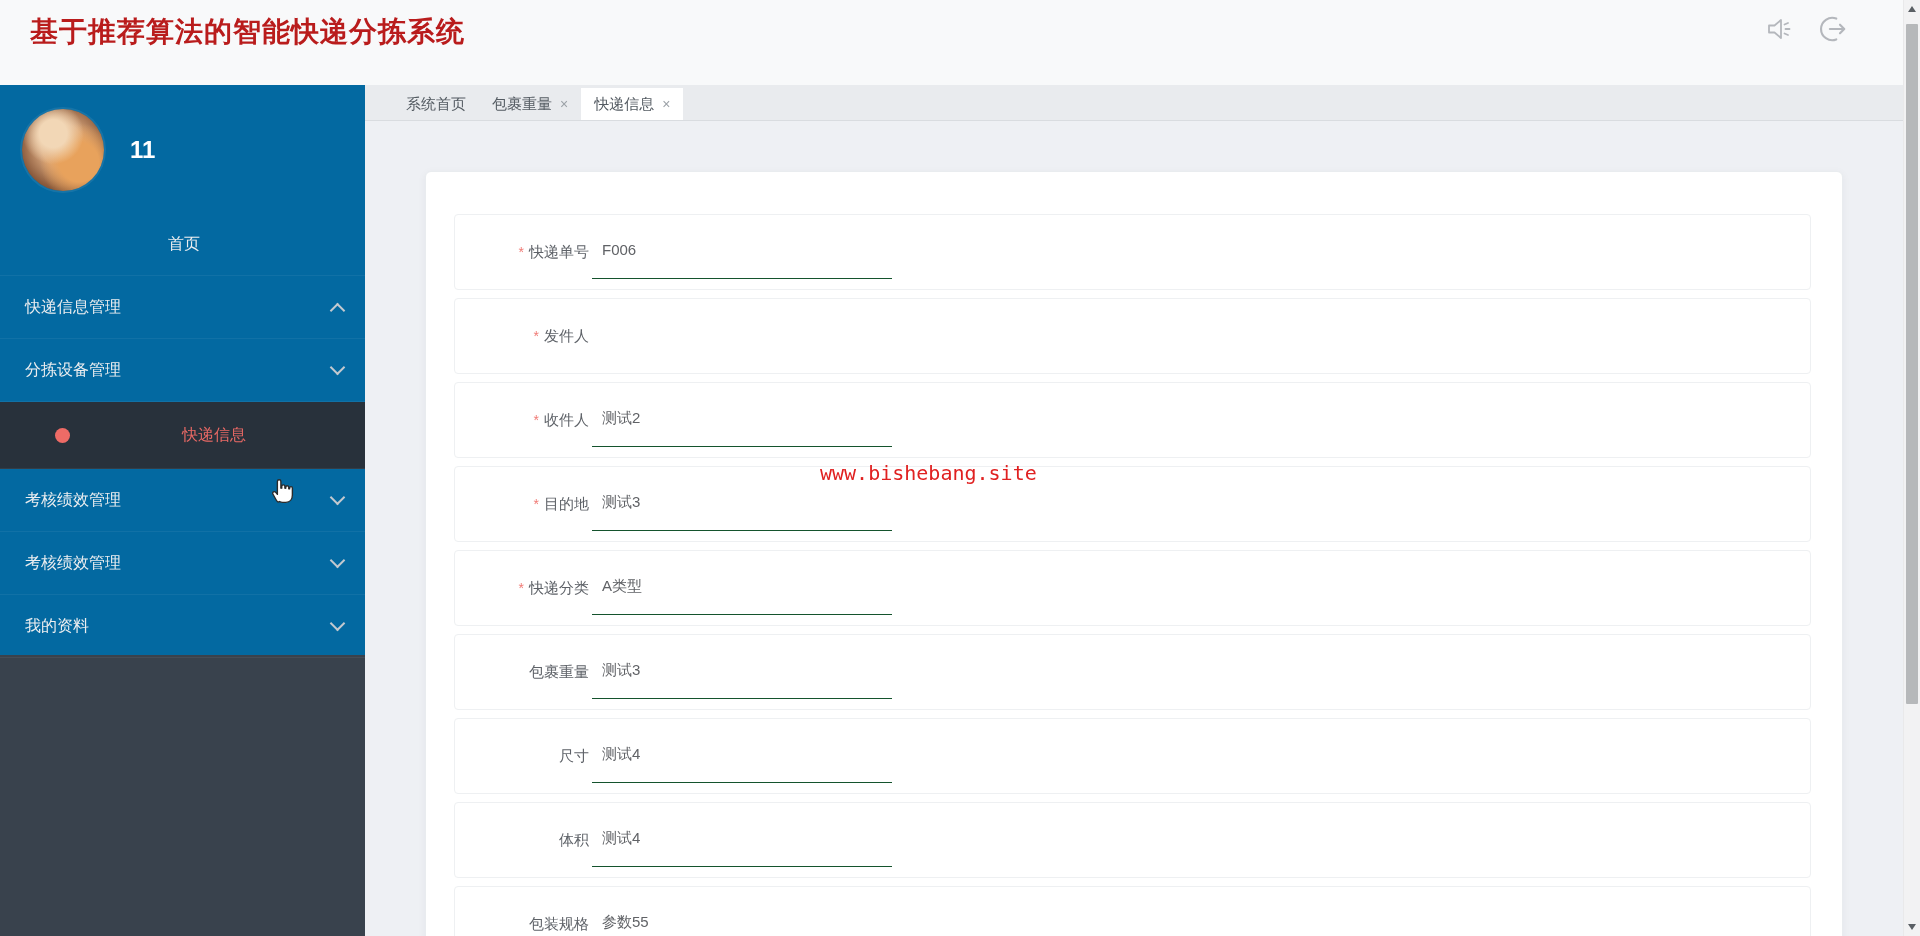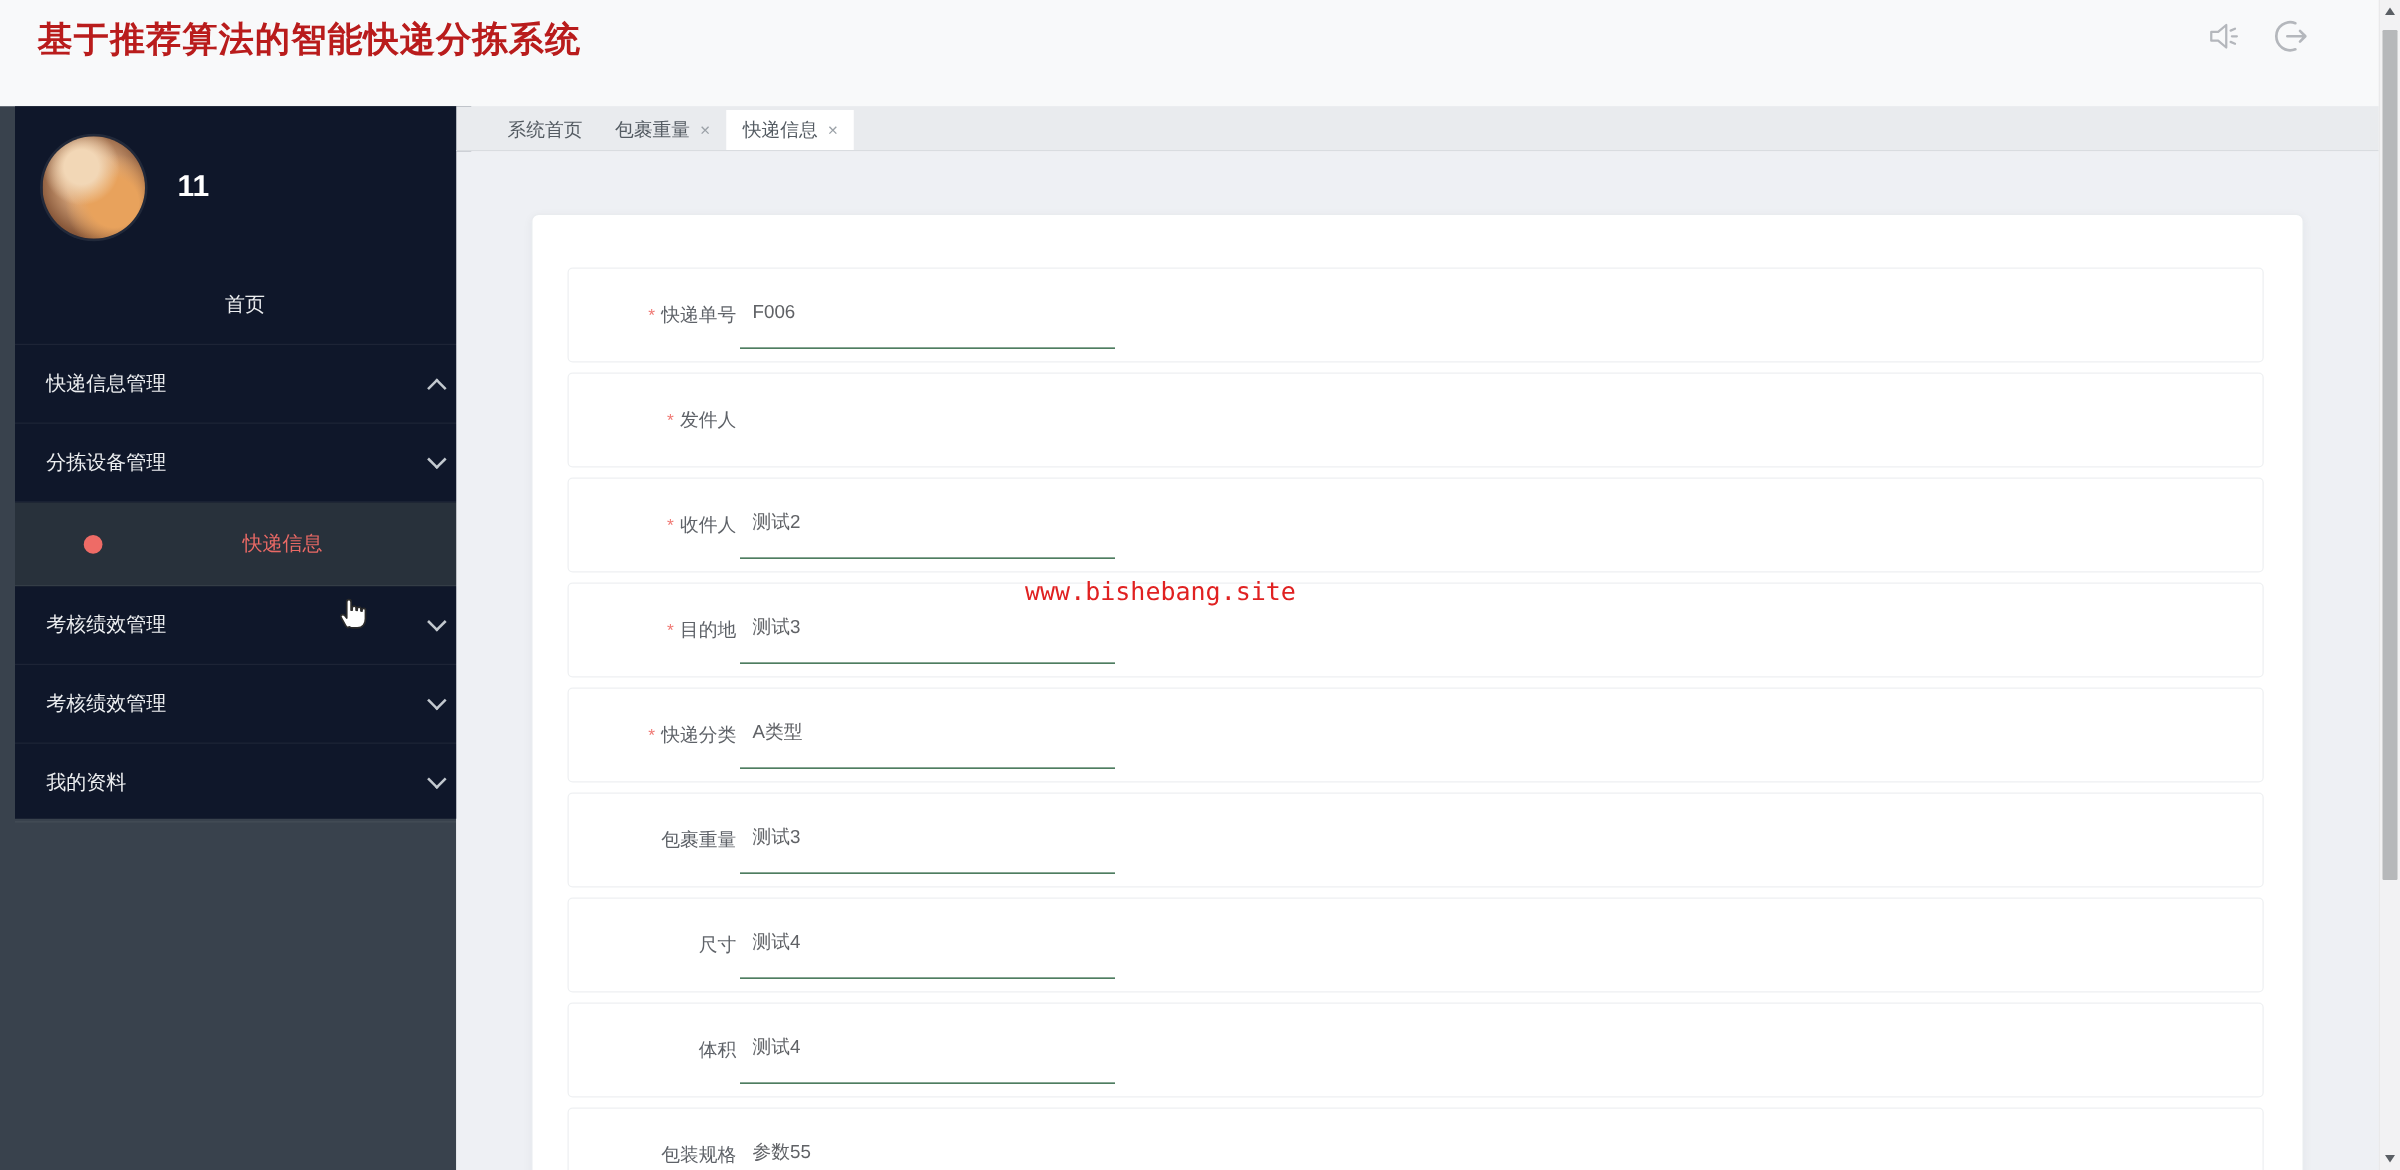--- a/index.html
+++ b/index.html
@@ -10,21 +10,21 @@
     -webkit-font-smoothing:antialiased;
   }
   
   .header{position:absolute;top:0;left:0;width:1920px;height:85px;background:#f8f9fa;}
   .app-title{position:absolute;left:30px;top:13px;font-size:28px;font-weight:600;color:#b91c1c;letter-spacing:1px;}
   .hdr-icon{position:absolute;cursor:pointer;}
   .hdr-icon.speaker{left:1764px;top:15px;}
   .hdr-icon.logout{left:1816px;top:13px;}
   
   .sidebar{position:absolute;left:0;top:85px;width:365px;height:851px;background:#39424d;}
-  .sidebar-top{position:absolute;left:12px;top:0;width:365px;height:570px;background:#0f172a;}
+  .sidebar-top{position:absolute;left:0;top:0;width:365px;height:570px;background:#0369a1;}
   .profile{display:flex;align-items:center;padding:13px 0 0 22px;height:103px;}
   .avatar{width:82px;height:82px;border-radius:50%;
     background:
       radial-gradient(circle at 38% 30%, #f2d7b6 0 18%, rgba(0,0,0,0) 40%),
       radial-gradient(circle at 70% 65%, #e8a25c 0 25%, rgba(0,0,0,0) 50%),
       radial-gradient(circle at 50% 45%, #d9a87e 0 35%, #8a5a3c 70%, #55342a 100%);
     box-shadow:0 0 0 2px rgba(255,255,255,0.08);}
   .username{margin-left:26px;font-size:24px;font-weight:bold;color:#ffffff;}
   .menu{margin-top:12px;}
   .menu-item{display:flex;align-items:center;height:62px;padding:0 22px 0 25px;

